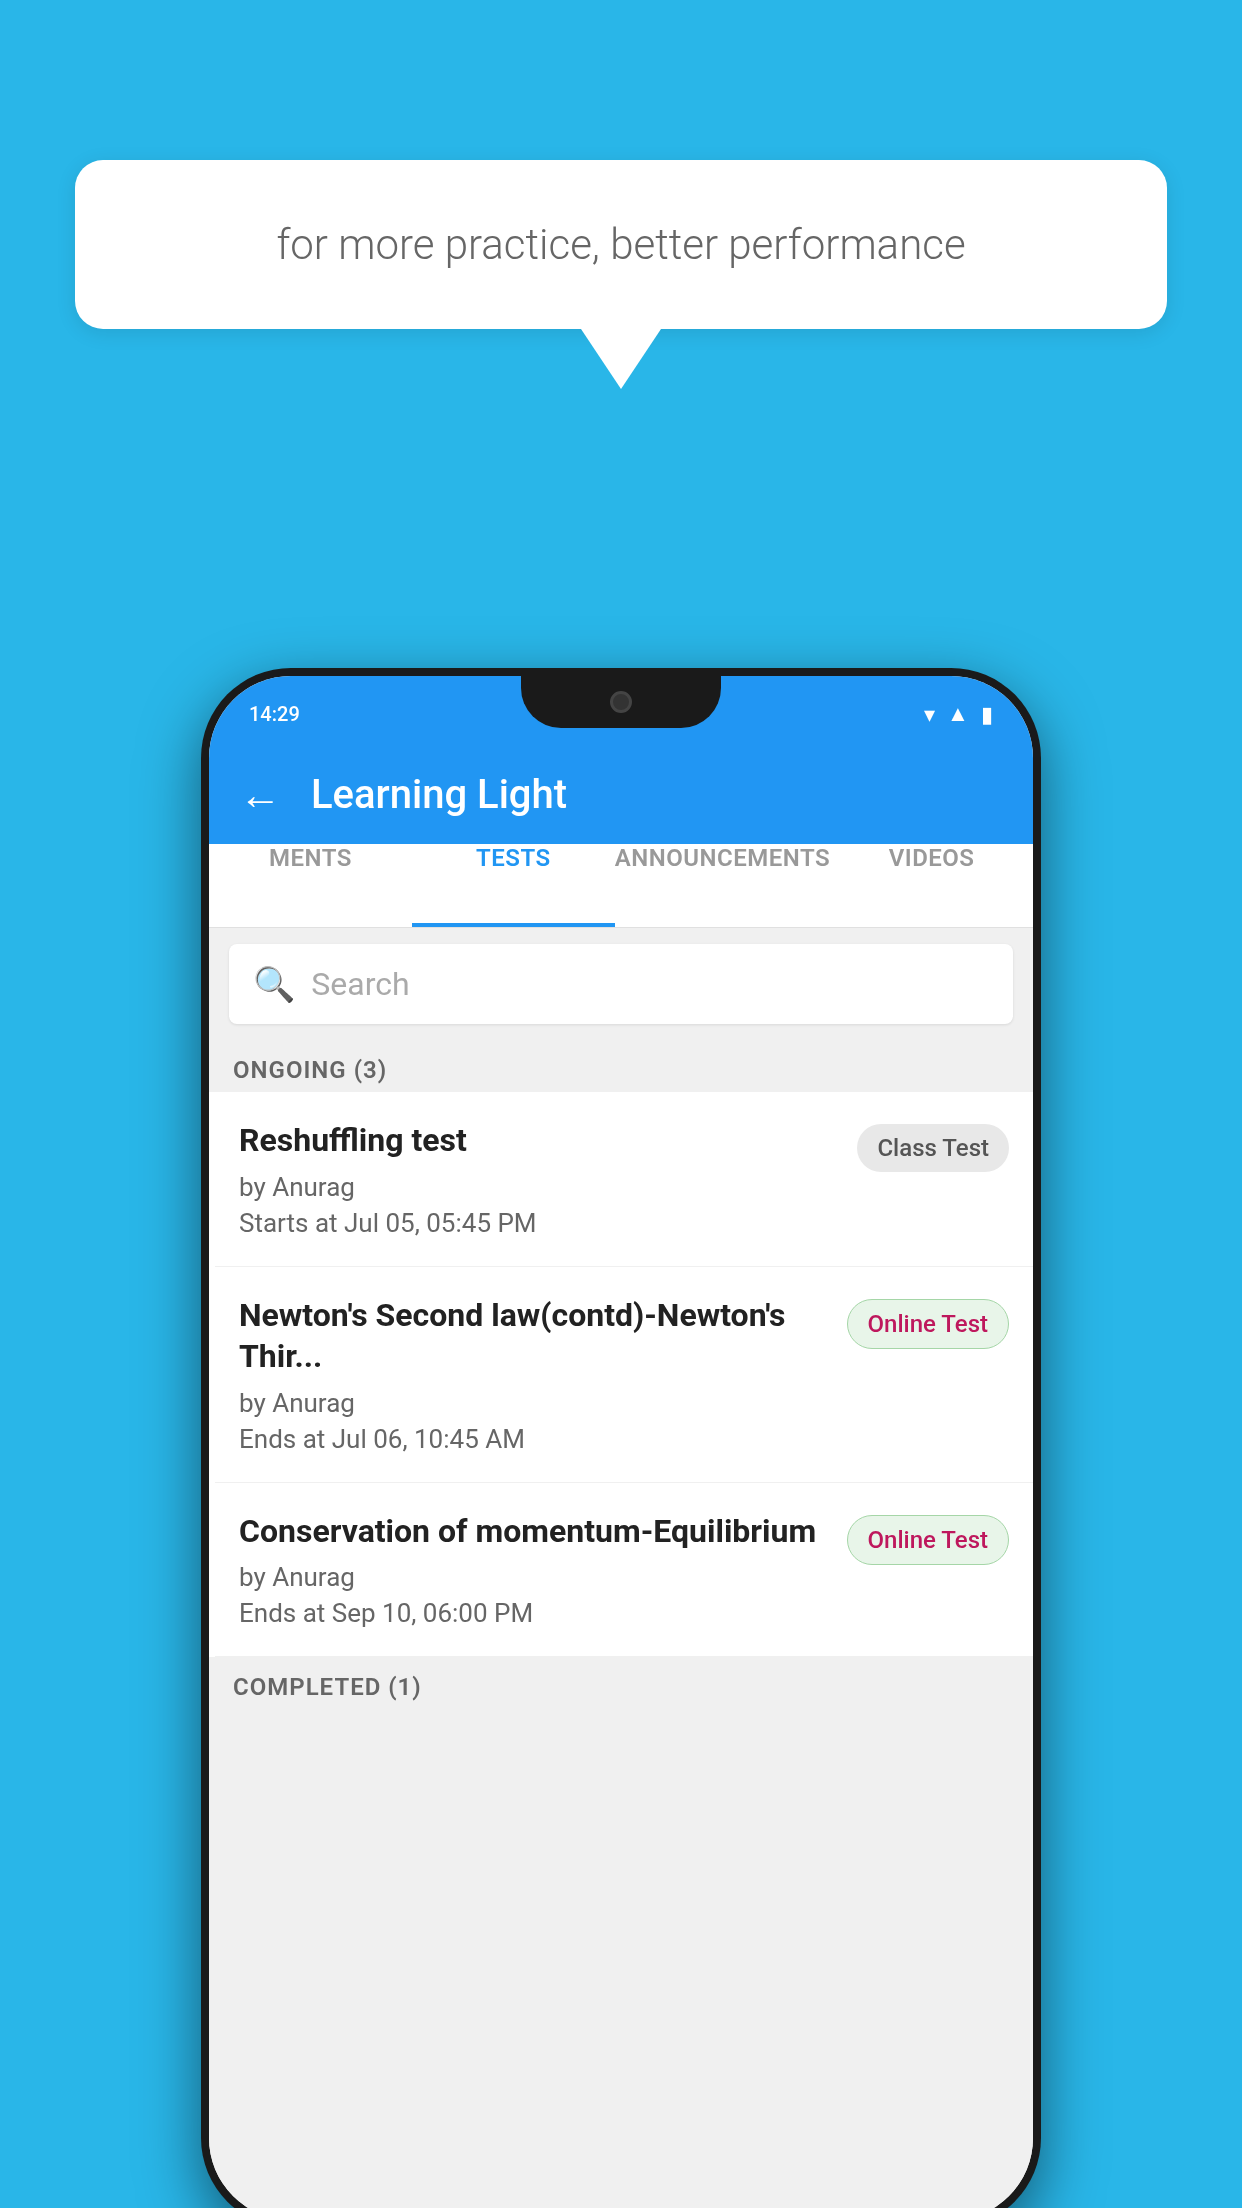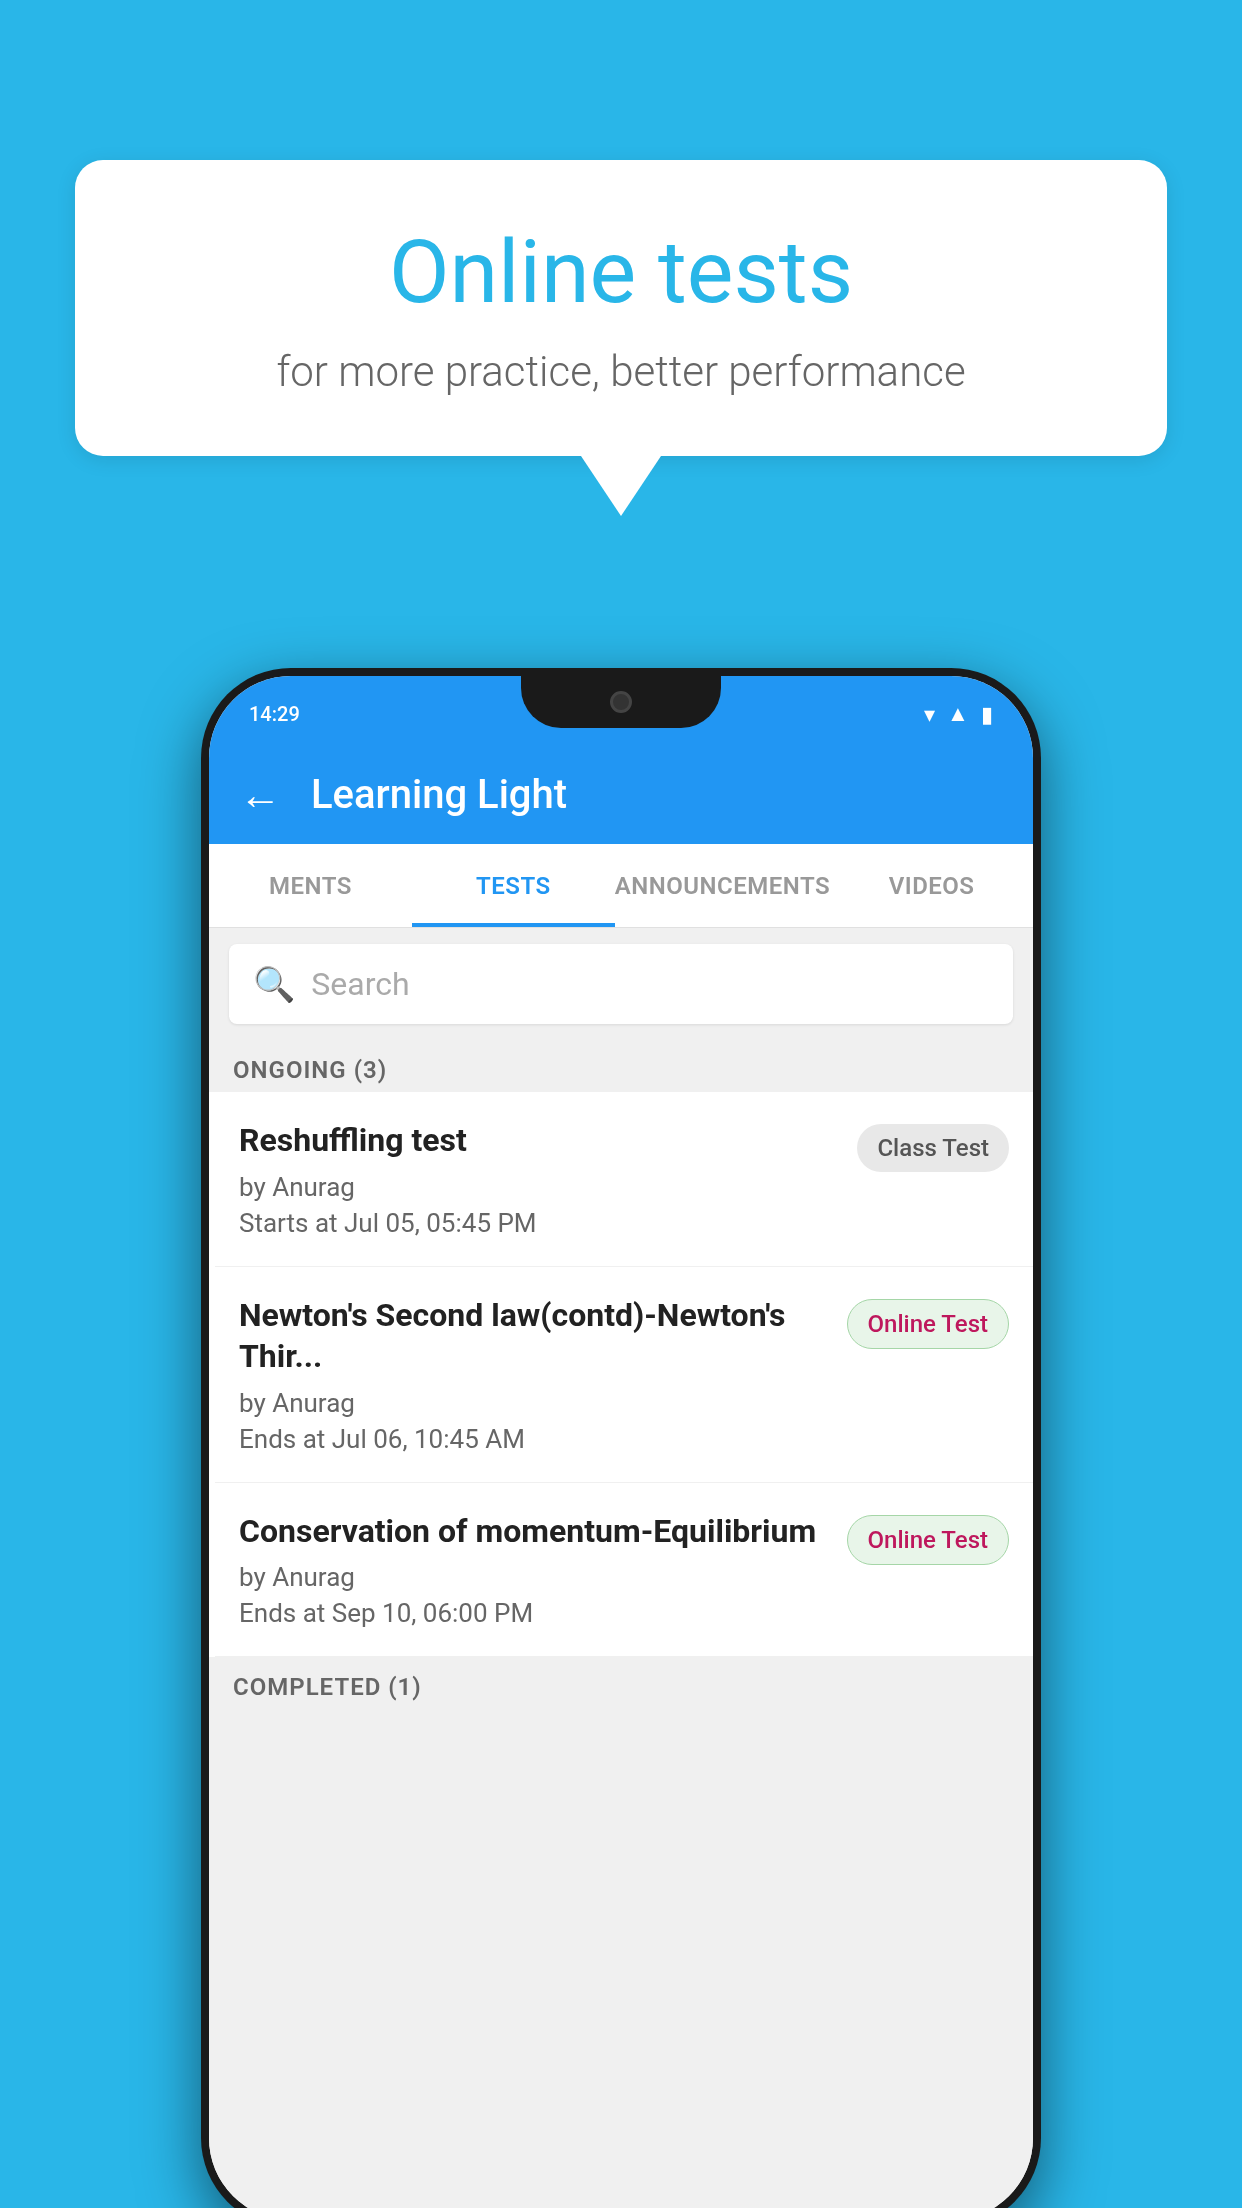--- a/index.html
+++ b/index.html
@@ -174,21 +174,20 @@
       background: white;
       display: flex;
       align-items: center;
       border-bottom: 1px solid #e0e0e0;
     }
 
     .tab-item {
       flex: 1;
       height: 100%;
       display: flex;
-      align-items: center;
       justify-content: center;
       font-size: 24px;
       font-weight: 600;
       color: #999;
       letter-spacing: 0.5px;
       cursor: pointer;
       position: relative;
     }
 
     .tab-item.active {
@@ -315,21 +314,20 @@
       font-weight: 600;
       letter-spacing: 1px;
       background: #f0f0f0;
     }
   </style>
 </head>
 <body>
 
 <div class="speech-bubble-wrapper">
   <div class="speech-bubble">
-    <div class="speech-bubble-title">Online tests</div>
     <div class="speech-bubble-subtitle">for more practice, better performance</div>
   </div>
   <div class="speech-bubble-arrow"></div>
 </div>
 
 <div class="phone-frame">
   <div class="phone-inner">
 
     <div class="notch">
       <div class="camera"></div>

